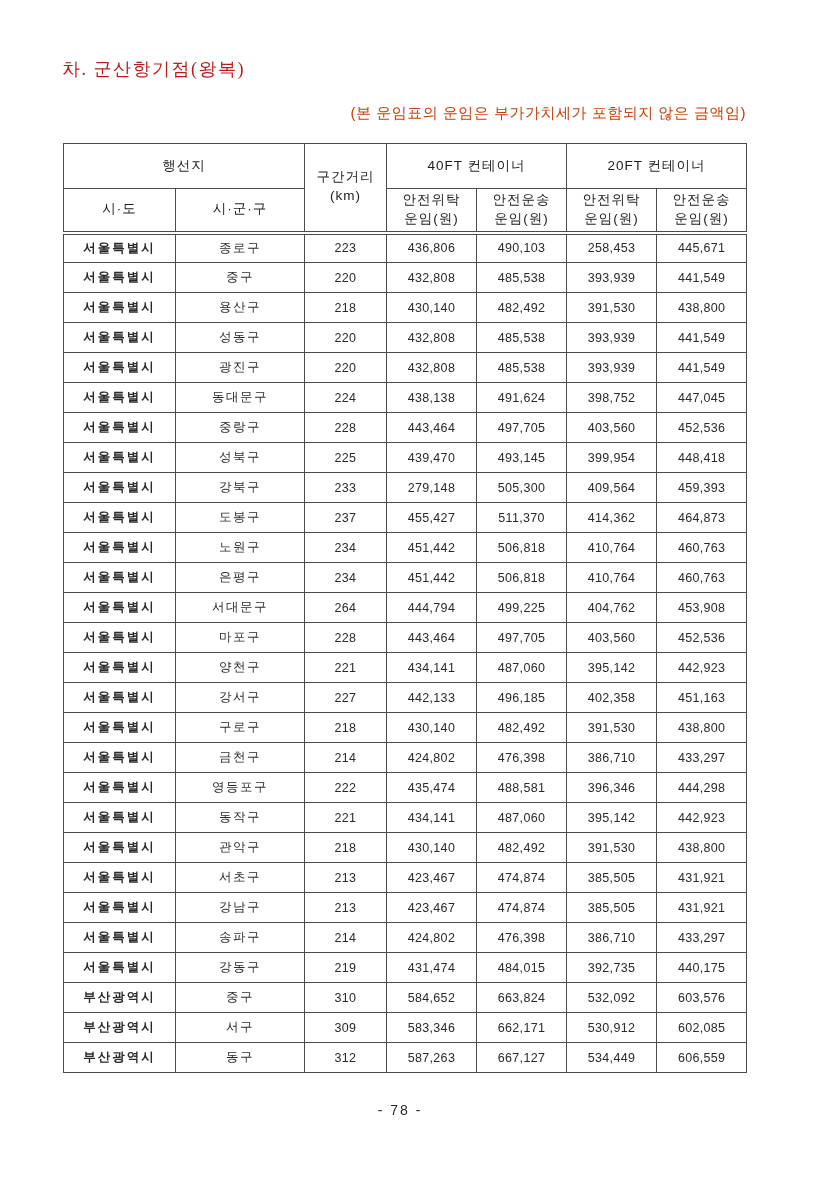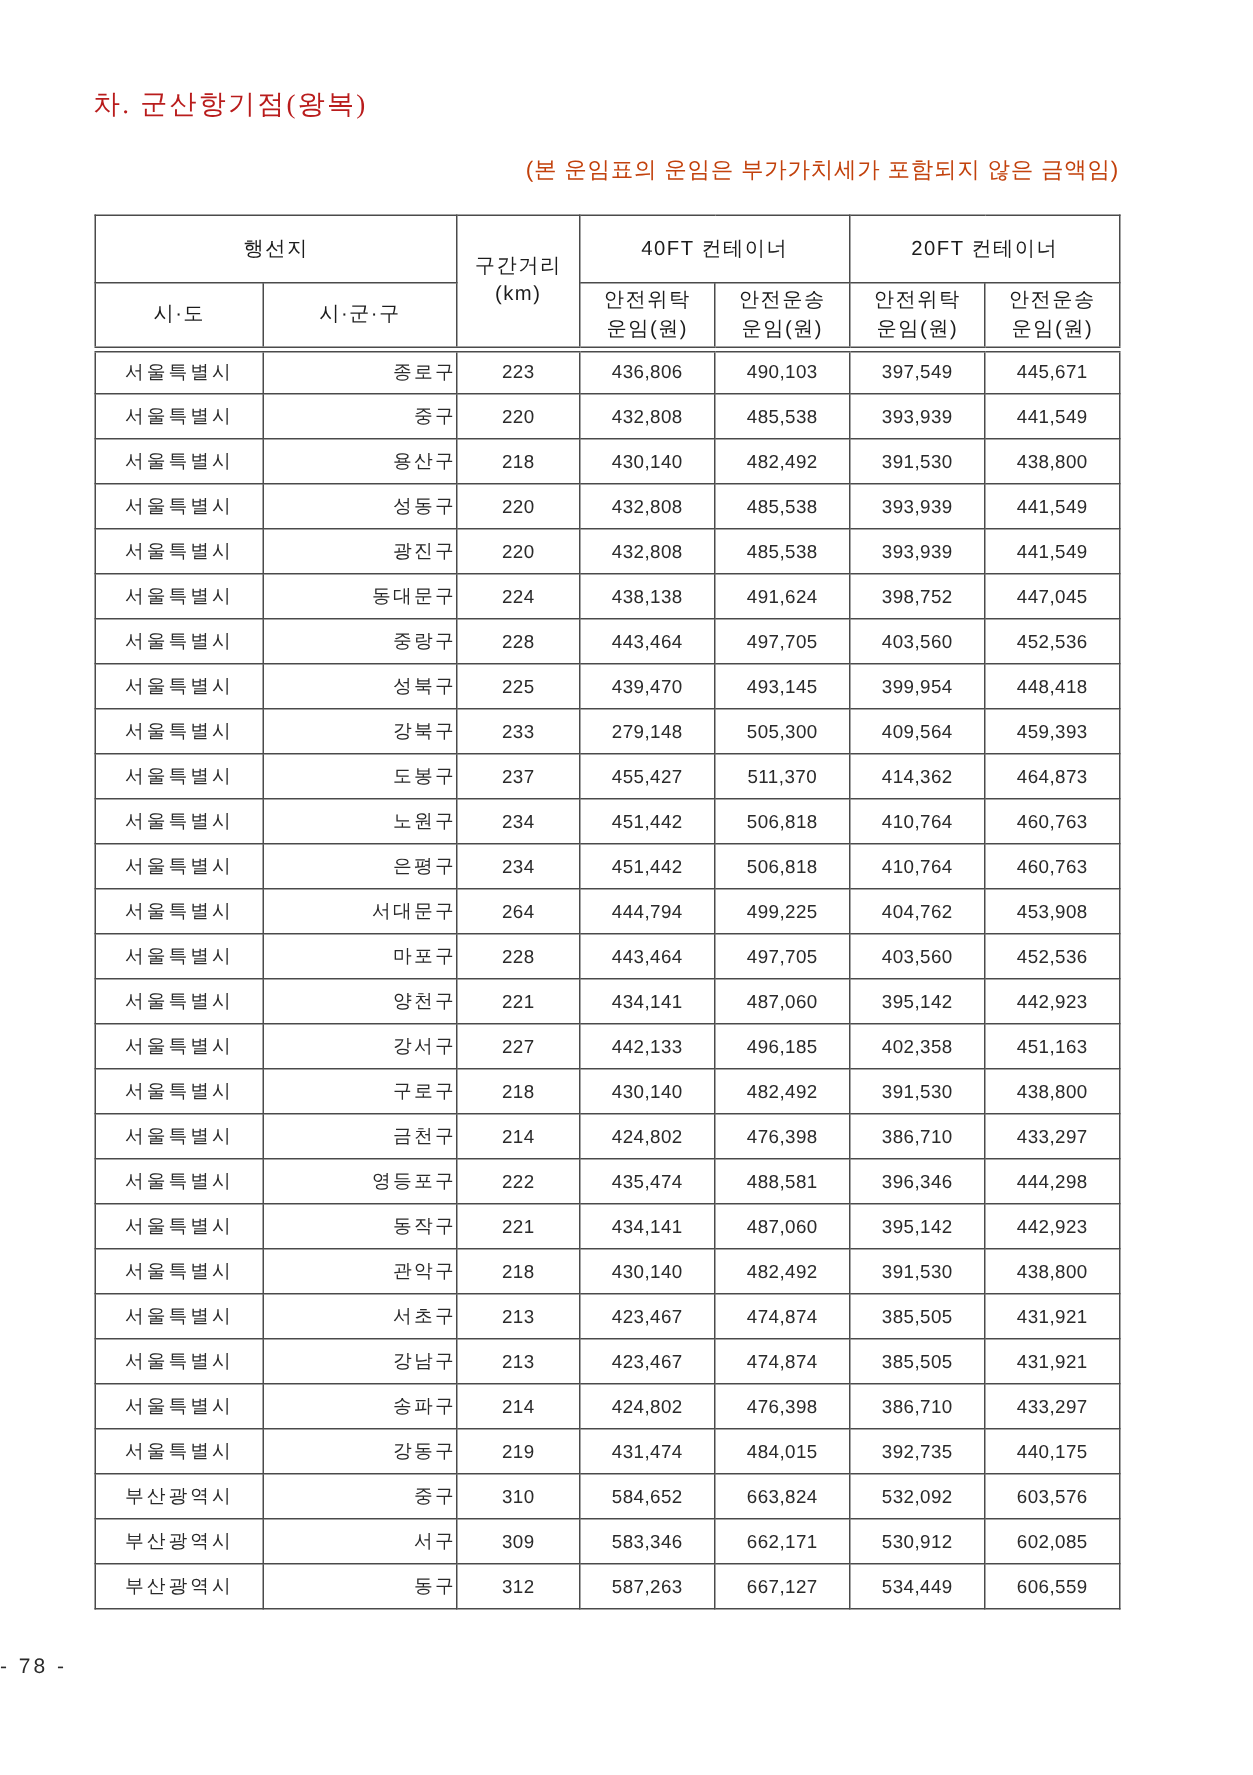--- a/index.html
+++ b/index.html
@@ -37,26 +37,26 @@
     font-size:13.5px; letter-spacing:1px; line-height:1.4;
     color:#1c1c1c;
   }
   .fare-table thead tr:first-child th { height:45px; }
   .fare-table thead tr:last-child th { height:44px; }
   .fare-table thead tr:last-child th,
   .fare-table th.h-distance { border-bottom:4px double #4a4a4a; }
   .fare-table td {
     height:30px; font-size:12.5px; color:#2a2a2a;
   }
-  .fare-table td:nth-child(1) { letter-spacing:2px; }
-  .fare-table td:nth-child(2) { letter-spacing:1.5px;text-align:right; }
+  .fare-table td:nth-child(1) { letter-spacing:2px;font-weight:bold; }
+  .fare-table td:nth-child(2) { letter-spacing:1.5px; }
   .fare-table td:nth-child(n+3) { letter-spacing:0.3px; }
   .page-number {
     position:absolute; top:1102px; left:0; width:800px;
-    text-align:left; font-size:14px; letter-spacing:2px;
+    text-align:center; font-size:14px; letter-spacing:2px;
     color:#2a2a2a;
   }
 </style>
 </head>
 <body>
 
 <div class="page">
 
   <h1 class="doc-title">차. 군산항기점(왕복)</h1>
 
@@ -103,21 +103,21 @@
         </th>
       </tr>
     </thead>
     <tbody>
         <tr>
           <td>서울특별시</td>
           <td>종로구</td>
           <td>223</td>
           <td>436,806</td>
           <td>490,103</td>
-          <td>397,549</td>
+          <td>258,453</td>
           <td>445,671</td>
         </tr>
         <tr>
           <td>서울특별시</td>
           <td>중구</td>
           <td>220</td>
           <td>432,808</td>
           <td>485,538</td>
           <td>393,939</td>
           <td>441,549</td>

